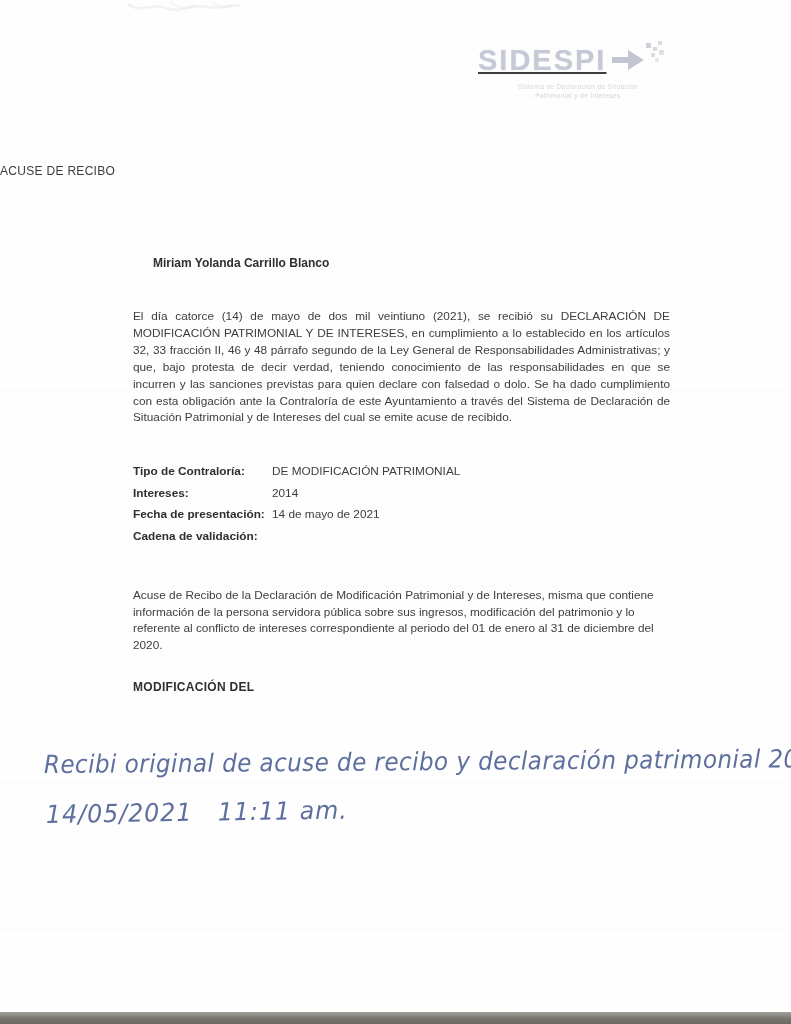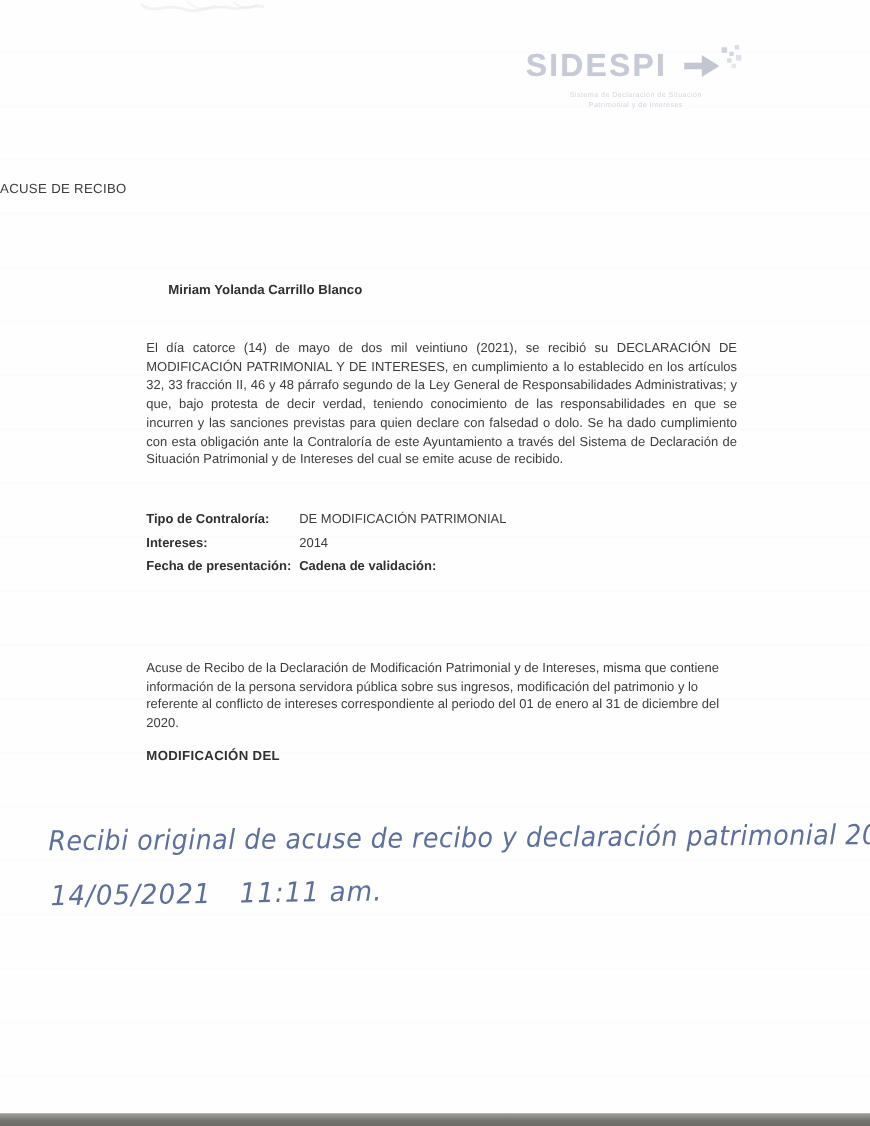--- a/index.html
+++ b/index.html
@@ -40,22 +40,23 @@
   
   .logo {
     position: absolute;
     left: 478px; top: 40px;
     width: 200px;
     text-align: center;
   }
   .logo-row {
     display: flex;
     align-items: center;
-    justify-content: space-between;
+    justify-content: flex-start;
     gap: 4px;
+    text-decoration: underline;
   }
   .logo-word {
     font-size: 29px;
     font-weight: bold;
     letter-spacing: 2px;
     color: #c6cad6;
     text-shadow: 0 0 1px #d8dbe4;
   }
   .logo-sub {
     margin-top: 3px;
@@ -102,21 +103,21 @@
     display: grid;
     grid-template-columns: 139px auto;
     line-height: 21.5px;
     font-size: 11.8px;
   }
   .field-label { font-weight: bold; color: #2f2f2f; }
   .field-value { color: #3d3d3d; }
 
   .para2 {
     position: absolute;
-    left: 133px; top: 599px;
+    left: 133px; top: 587px;
     width: 545px;
     font-size: 11.8px;
     line-height: 16.6px;
     text-align: left;
     color: #3d3d3d;
   }
 
   .contraloria {
     position: absolute;
     left: 133px; top: 680px;
@@ -192,20 +193,21 @@
   <div class="name">Miriam Yolanda Carrillo Blanco</div>
 
   <div class="para1">El día catorce (14) de mayo de dos mil veintiuno (2021), se recibió su DECLARACIÓN DE MODIFICACIÓN PATRIMONIAL Y DE INTERESES, en cumplimiento a lo establecido en los artículos 32, 33 fracción II, 46 y 48 párrafo segundo de la Ley General de Responsabilidades Administrativas; y que, bajo protesta de decir verdad, teniendo conocimiento de las responsabilidades en que se incurren y las sanciones previstas para quien declare con falsedad o dolo. Se ha dado cumplimiento con esta obligación ante la Contraloría de este Ayuntamiento a través del Sistema de Declaración de Situación Patrimonial y de Intereses del cual se emite acuse de recibido.</div>
 
   <div class="fields">
     <span class="field-label">Tipo de Contraloría:</span>
     <span class="field-value">DE MODIFICACIÓN PATRIMONIAL</span>
     <span class="field-label">Intereses:</span>
     <span class="field-value">2014</span>
     <span class="field-label">Fecha de presentación:</span>
+    <span class="field-value">14 de mayo de 2021</span>
     <span class="field-label">Cadena de validación:</span>
     <span class="field-value"></span>
   </div>
 
   <div class="para2">Acuse de Recibo de la Declaración de Modificación Patrimonial y de Intereses, misma que contiene información de la persona servidora pública sobre sus ingresos, modificación del patrimonio y lo referente al conflicto de intereses correspondiente al periodo del 01 de enero al 31 de diciembre del 2020.</div>
 
   <div class="contraloria">MODIFICACIÓN DEL</div>
 
   <div class="hw hw-line1">Recibi original de acuse de recibo y declaración patrimonial 2020</div>
   <div class="hw hw-line2">14/05/2021&nbsp;&nbsp;&nbsp;11:11 am.</div>

